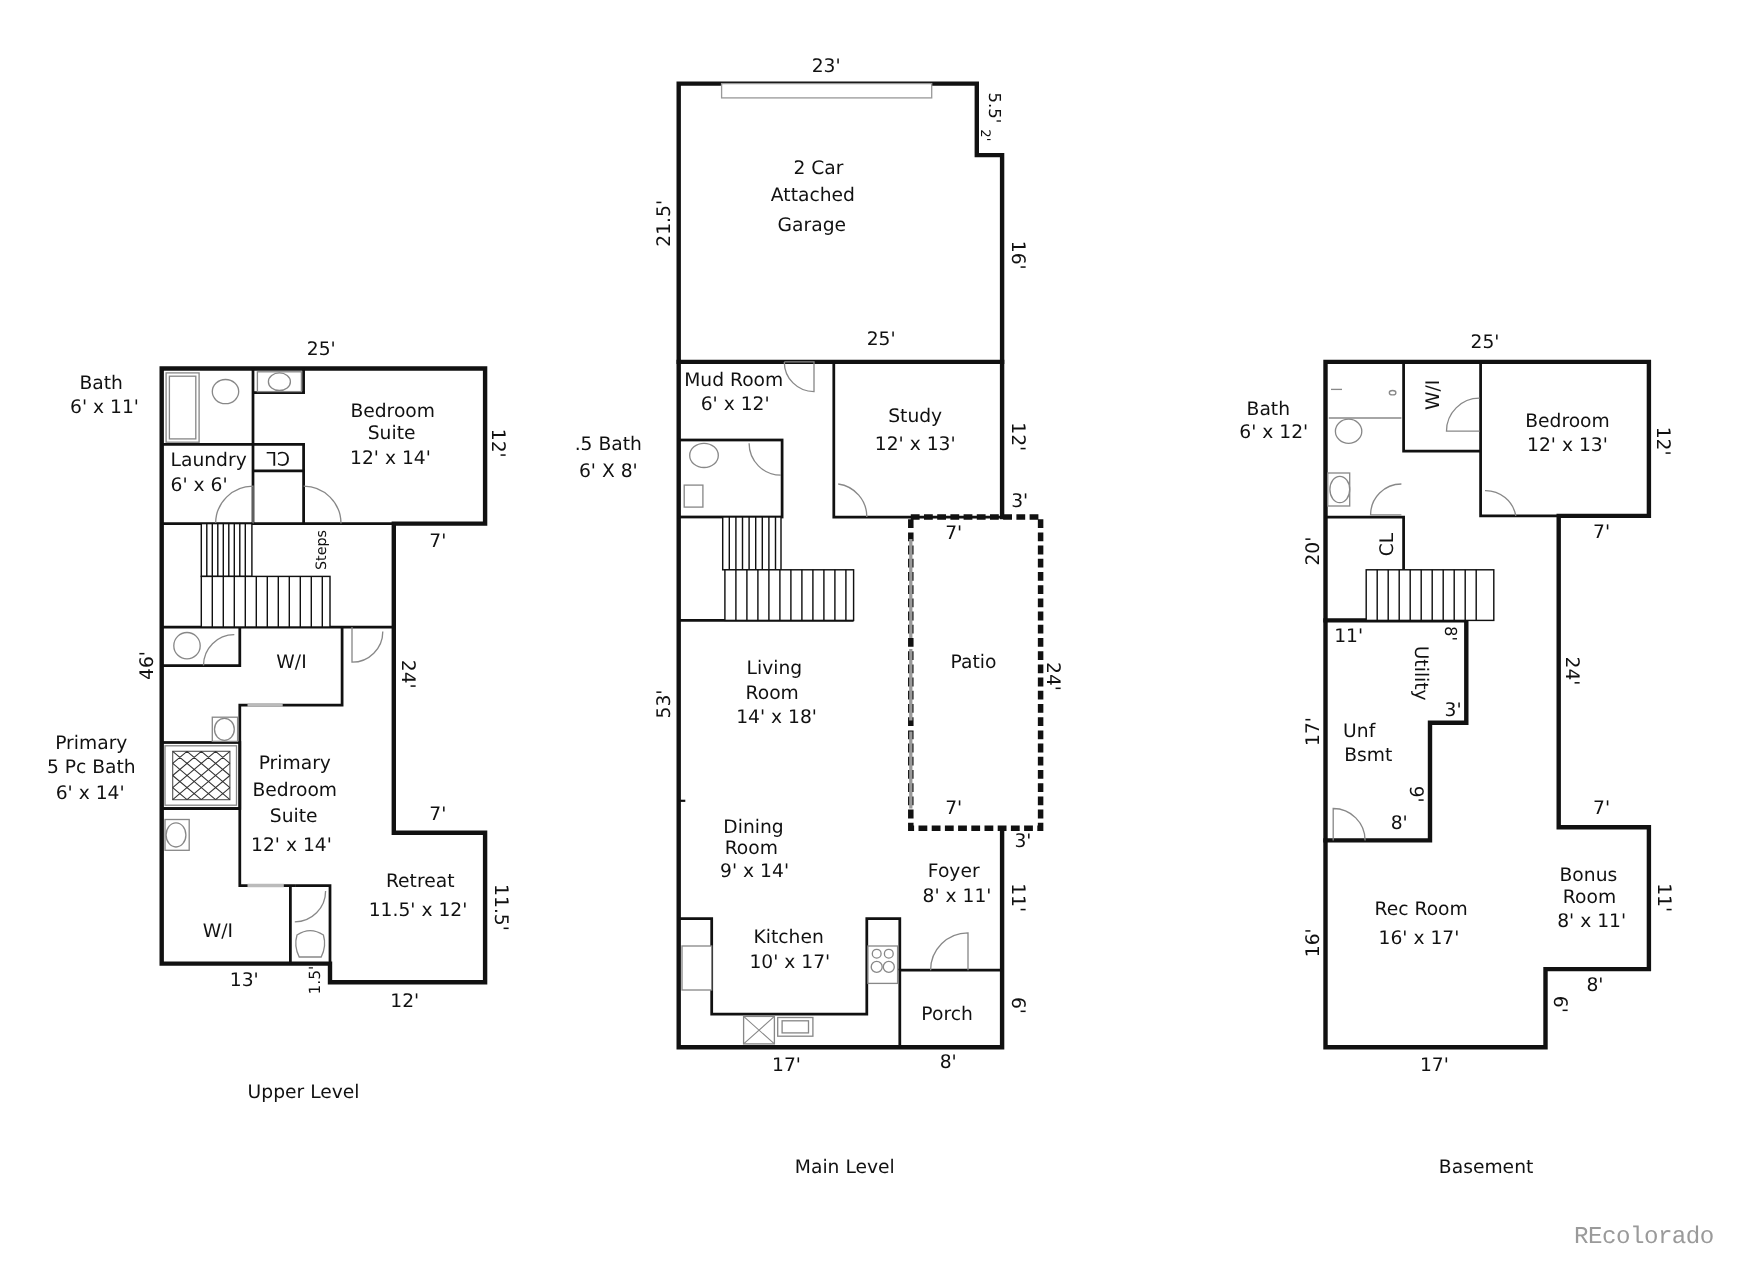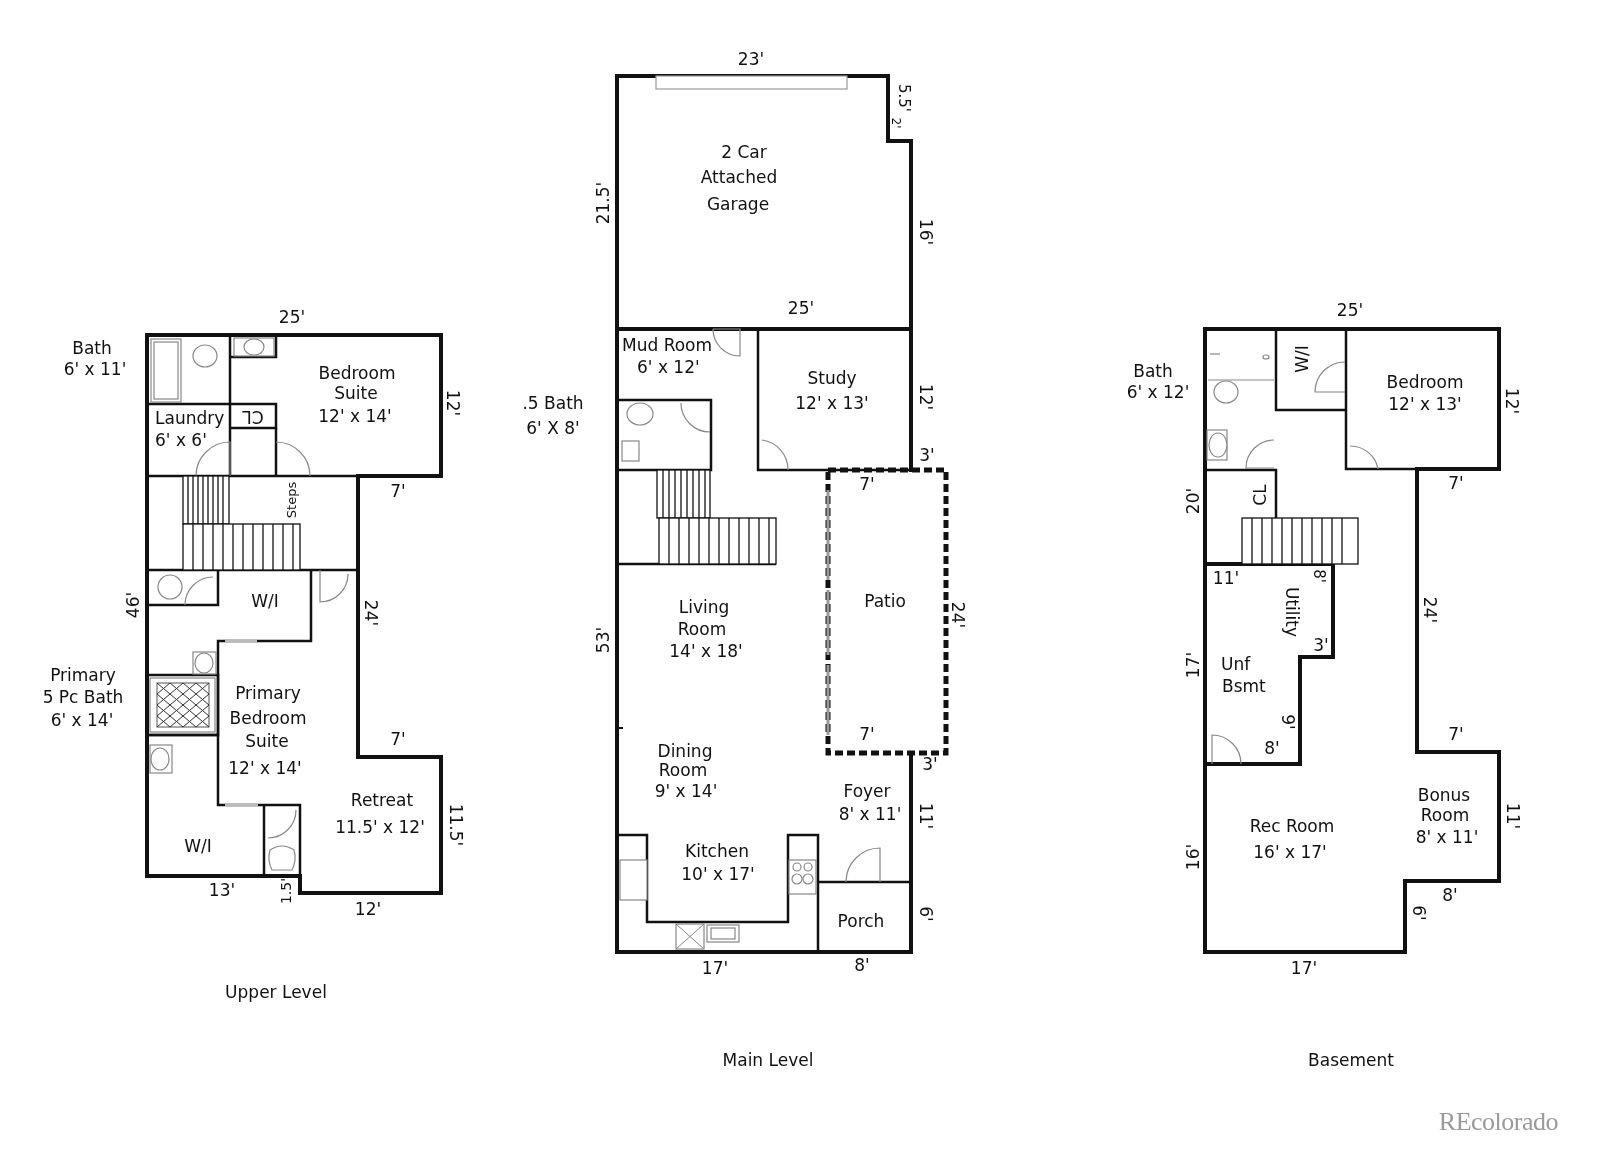--- a/index.html
+++ b/index.html
@@ -9,22 +9,22 @@
   .wall { fill: none; stroke: #111; stroke-width: 4; stroke-linejoin: miter; stroke-linecap: square; }
   .iwall { fill: none; stroke: #111; stroke-width: 2.5; }
   .thin { fill: none; stroke: #888; stroke-width: 1.2; }
   .fix { fill: #fff; stroke: #888; stroke-width: 1.2; }
   .dash { fill: none; stroke: #111; stroke-width: 5; stroke-dasharray: 8 4; }
   .stair { fill: #fff; stroke: #111; stroke-width: 1.3; }
   text { font-family: "DejaVu Sans", sans-serif; font-size: 17px; fill: #111; }
   .lbl { text-anchor: middle; }
   .dim { font-size: 17px; }
   .cap { font-size: 17px; text-anchor: middle; }
-  .watermark { position: absolute; right: 42px; bottom: 12px; font-family: Liberation Serif, serif;
-               font-size: 26px; color: #9a9a9a; letter-spacing: -0.5px; }
+  .watermark { position: absolute; right: 42px; bottom: 12px; font-family: Liberation Mono, monospace;
+               font-size: 22px; color: #9a9a9a; letter-spacing: -0.5px; }
 </style>
 </head>
 <body>
 
 <svg width="1600" height="1149" viewBox="0 0 1600 1149">
 
   <g>
 
     <polygon class="wall" points="147,335 441,335 441,476 358,476 358,757 441,757 441,893 300,893 300,876 147,876"></polygon>
 

